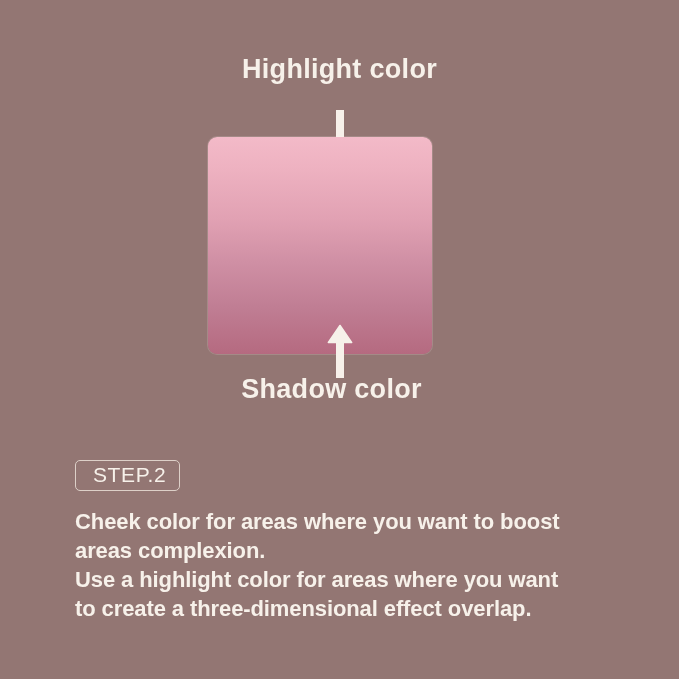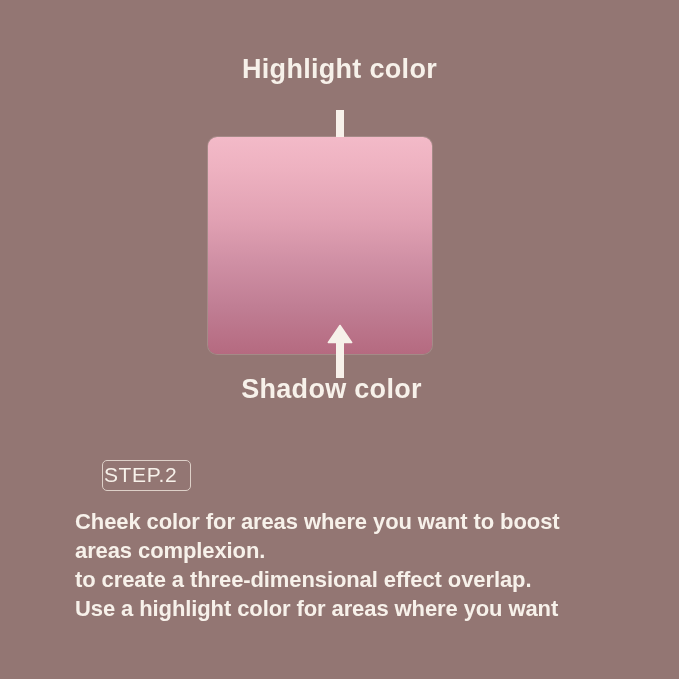--- a/index.html
+++ b/index.html
@@ -96,23 +96,22 @@
   }
 
   .step-badge {
     display: inline-block;
     border: 1.6px solid #ddd0c8;
     border-radius: 5px;
     color: #f7f1ea;
     font-size: 21px;
     font-weight: normal;
     letter-spacing: 0.6px;
-    padding: 3px 13px 4px 1px;
+    padding: 3px 13px 4px 17px;
     line-height: 1.05;
-    margin-left: 27px;
   }
 
   .body-text {
     margin-top: 16px;
     color: #f7f1ea;
     font-size: 22px;
     font-weight: bold;
     line-height: 29px;
     letter-spacing: -0.1px;
   }
@@ -142,18 +141,18 @@
   </div>
 
   <div class="label-bottom">Shadow color</div>
 
   <div class="caption">
     <div class="step-badge">STEP.2</div>
 
     <div class="body-text">
       <p>Cheek color for areas where you want to boost</p>
       <p>areas complexion.</p>
+      <p>Use a highlight color for areas where you want</p>
       <p>to create a three-dimensional effect overlap.</p>
-      <p>Use a highlight color for areas where you want</p>
     </div>
   </div>
 
 </div>
 
 </body></html>

